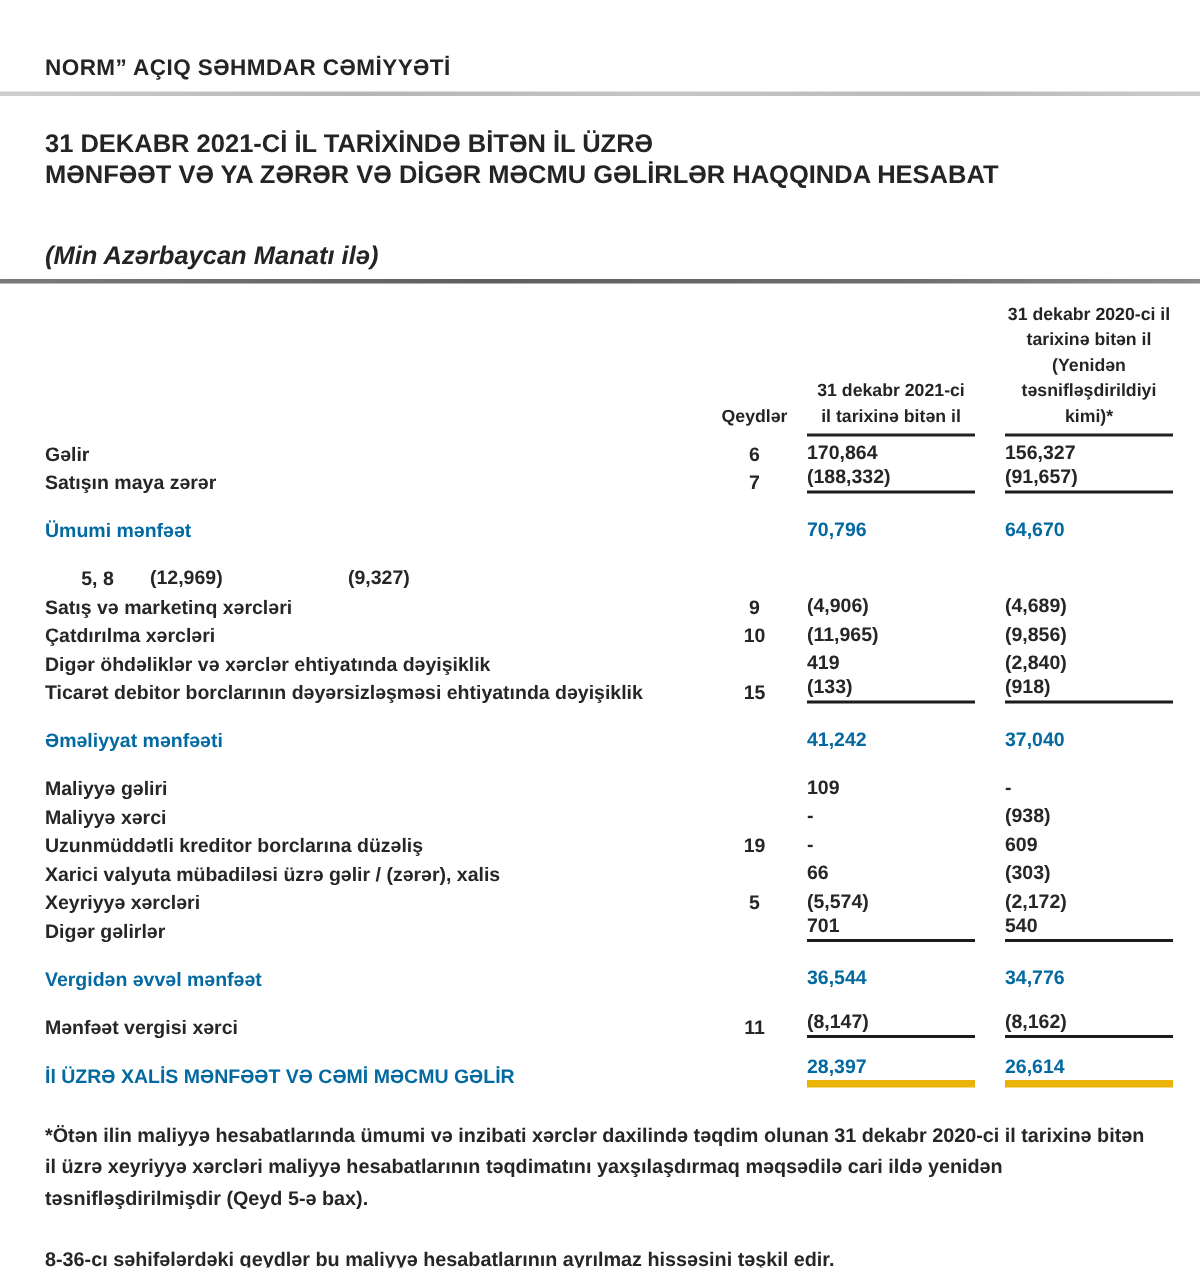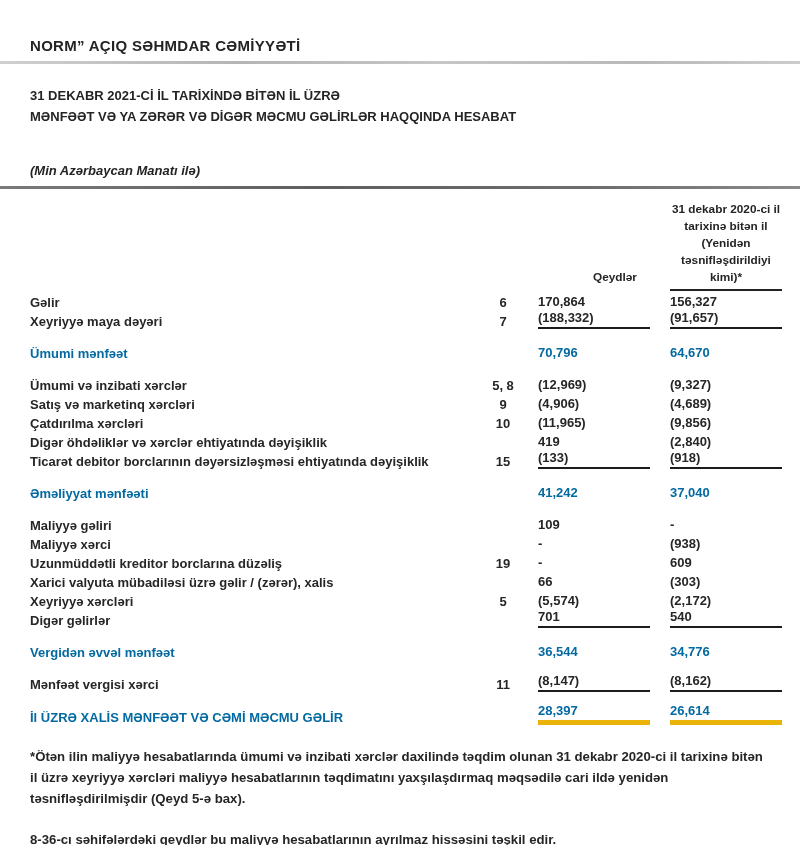--- a/index.html
+++ b/index.html
@@ -21,21 +21,21 @@
     color: #242424;
   }
   .rule { margin-left: -30px; margin-right: -18px; }
   .rule-light {
     margin-top: 7px;
     height: 3px;
     background: linear-gradient(90deg, #cfcfcf, #b5b5b5 30%, #c6c6c6 55%, #b9b9b9 80%, #cccccc);
   }
   .report-heading {
     margin-top: 21px;
-    font-size: 13px;
+    font-size: 17px;
     font-weight: 700;
     line-height: 21px;
     color: #242424;
   }
   .units-note { font-style: italic; margin-top: 33px; }
   .rule-dark {
     margin-top: 5px;
     height: 3px;
     background: linear-gradient(90deg, #7a7a7a, #5f5f5f 40%, #6e6e6e 75%, #8a8a8a);
   }
@@ -105,54 +105,57 @@
   <div class="report-heading">
     <div>31 DEKABR 2021-Cİ İL TARİXİNDƏ BİTƏN İL ÜZRƏ</div>
     <div>MƏNFƏƏT VƏ YA ZƏRƏR VƏ DİGƏR MƏCMU GƏLİRLƏR HAQQINDA HESABAT</div>
     <div class="units-note">(Min Azərbaycan Manatı ilə)</div>
   </div>
   <div class="rule rule-dark"></div>
 
   <div class="thead">
     <div class="th-spacer"></div>
     <div class="th-notes">Qeydlər</div>
+    <div class="th-col th-2021">
+        <div>31 dekabr 2021-ci</div>
+        <div>il tarixinə bitən il</div>
+      </div>
     <div class="th-gap"></div>
     <div class="th-col th-2020">
         <div>31 dekabr 2020-ci il</div>
         <div>tarixinə bitən il</div>
         <div>(Yenidən</div>
         <div>təsnifləşdirildiyi</div>
         <div>kimi)*</div>
       </div>
   </div>
 
   <div class="rows">
       <div class="r">
         <div class="c-label">Gəlir</div>
         <div class="c-note">6</div>
         <div class="c-v1">170,864</div>
         <div class="c-gap"></div>
         <div class="c-v2">156,327</div>
       </div>
       <div class="r u1">
-        <div class="c-label">Xeyriyyə maya dəyəri</div>
+        <div class="c-label">Satışın maya zərər</div>
         <div class="c-note">7</div>
         <div class="c-v1">(188,332)</div>
         <div class="c-gap"></div>
         <div class="c-v2">(91,657)</div>
       </div>
       <div class="r total">
         <div class="c-label">Ümumi mənfəət</div>
         <div class="c-note"></div>
         <div class="c-v1">70,796</div>
         <div class="c-gap"></div>
         <div class="c-v2">64,670</div>
       </div>
       <div class="r">
-        <div class="c-label">Ümumi və inzibati xərclər</div>
         <div class="c-note">5, 8</div>
         <div class="c-v1">(12,969)</div>
         <div class="c-gap"></div>
         <div class="c-v2">(9,327)</div>
       </div>
       <div class="r">
         <div class="c-label">Satış və marketinq xərcləri</div>
         <div class="c-note">9</div>
         <div class="c-v1">(4,906)</div>
         <div class="c-gap"></div>

